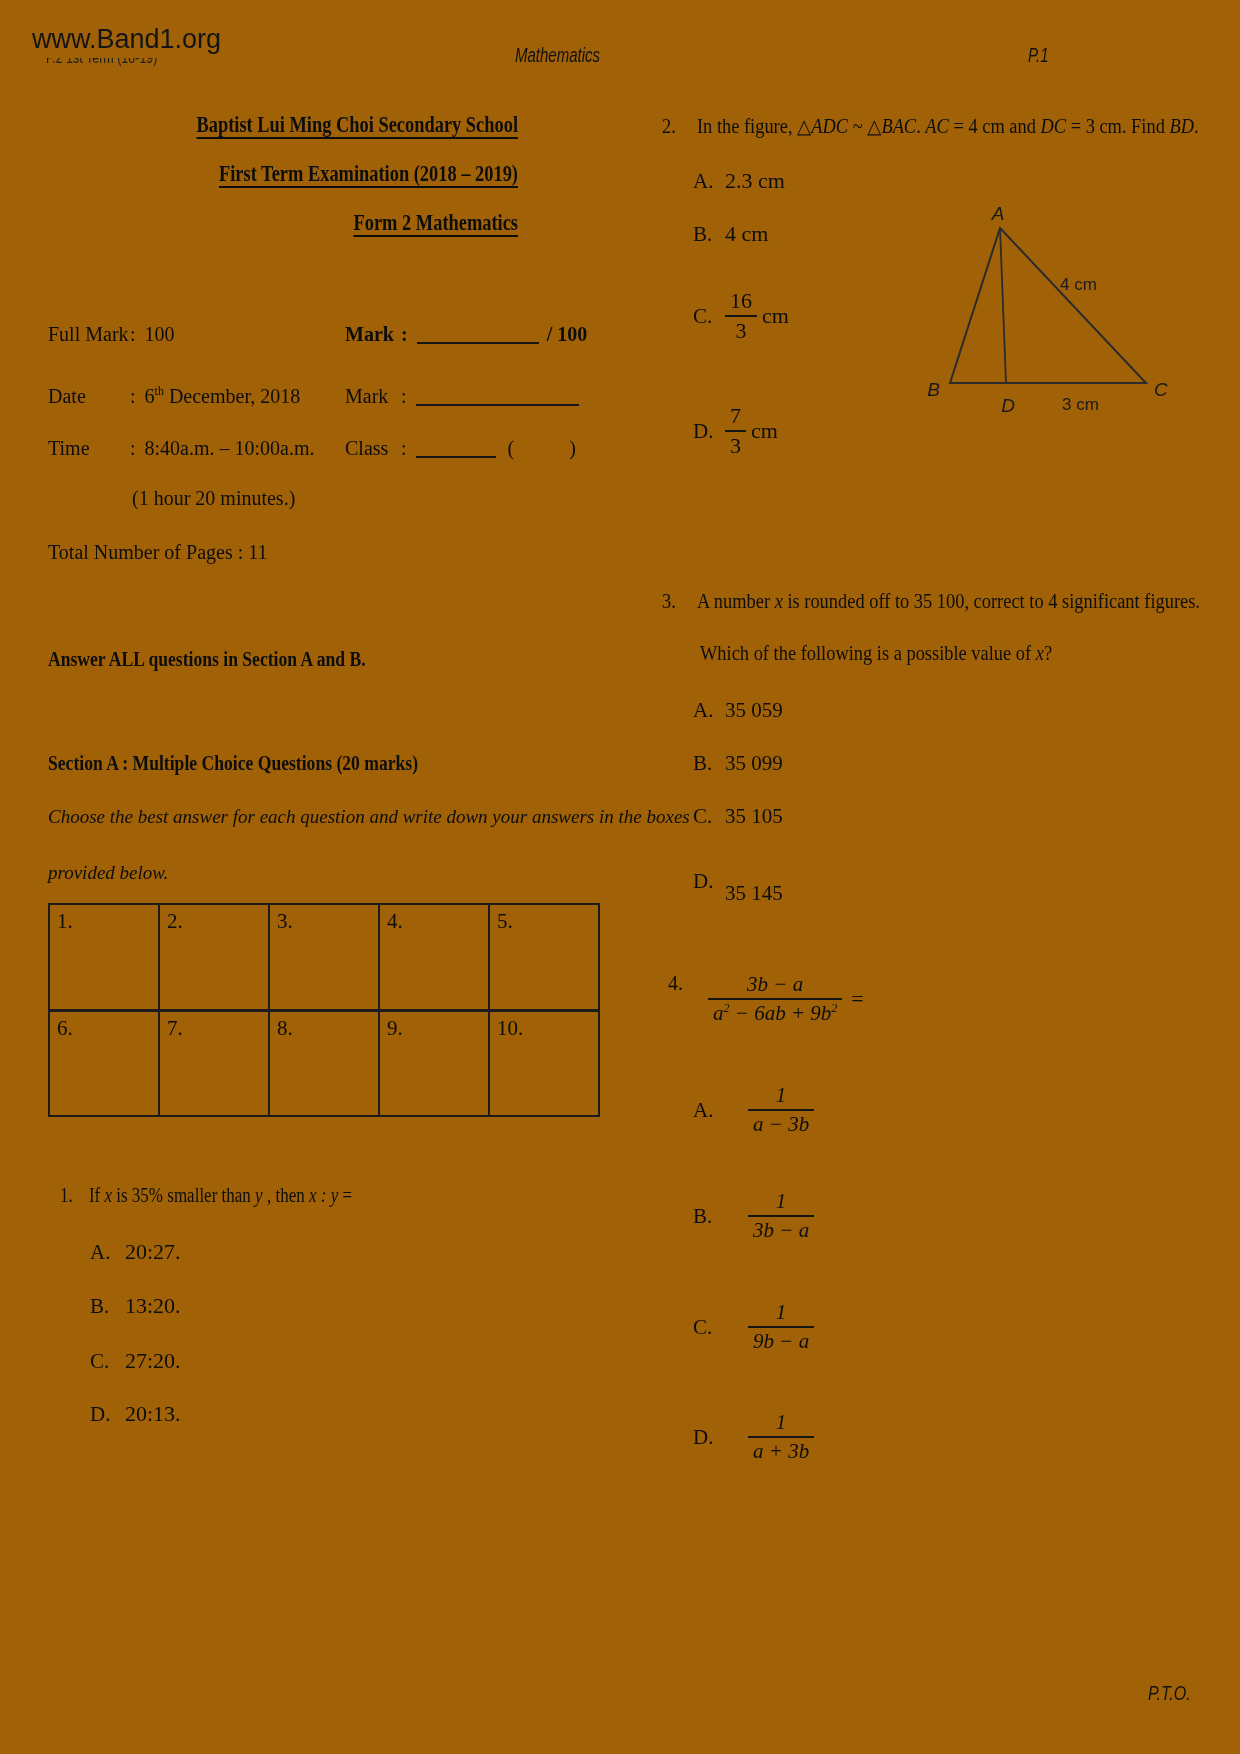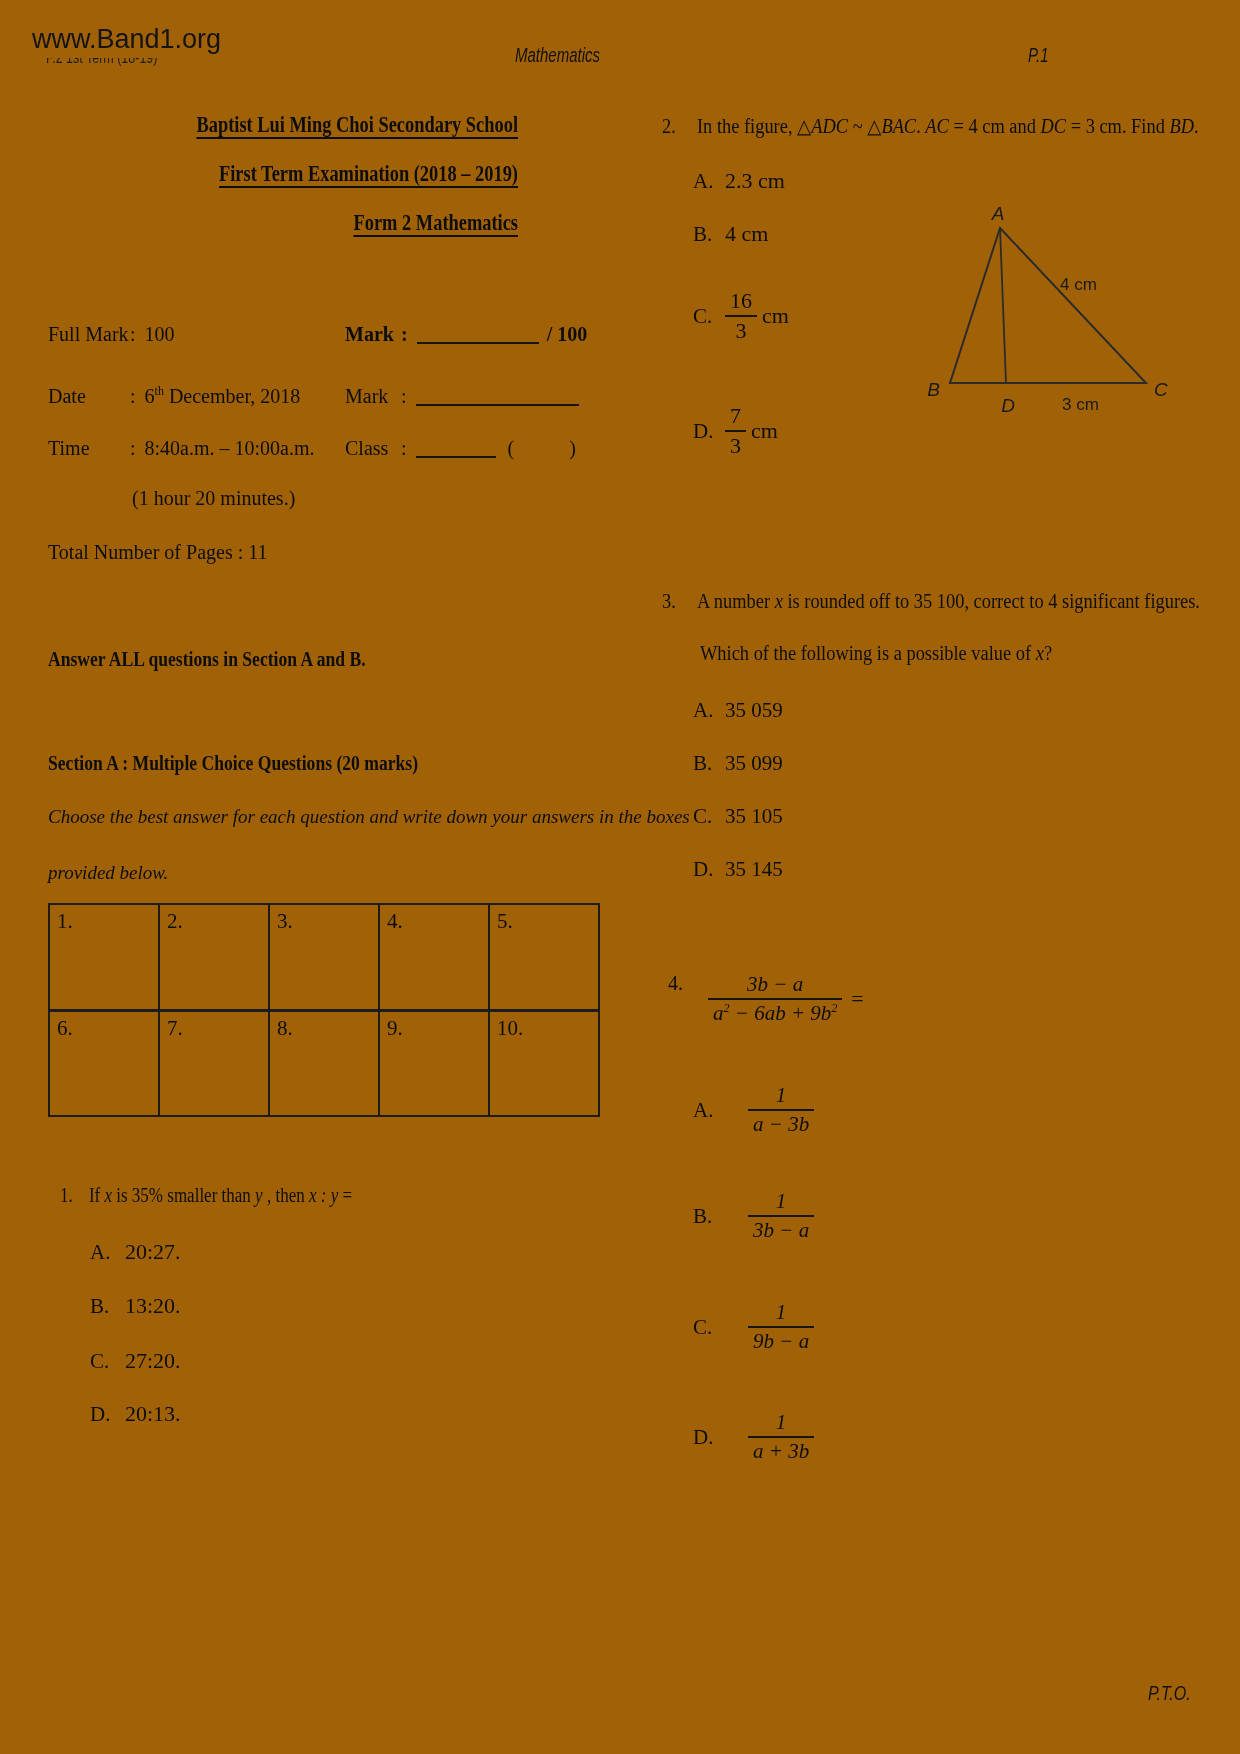--- a/index.html
+++ b/index.html
@@ -222,21 +222,21 @@
   <div class="abs opt" style="left:693px; top:751px;">
     <span class="ol2">B.</span>
     <span class="optval" style="font-size:21px;">35 099</span>
   </div>
   <div class="abs opt" style="left:693px; top:804px;">
     <span class="ol2">C.</span>
     <span class="optval" style="font-size:21px;">35 105</span>
   </div>
   <div class="abs opt" style="left:693px; top:857px;">
     <span class="ol2">D.</span>
-    <span class="optval" style="font-size:21px;">35 145</span>
+    <span class="optval" style="font-size:21px;margin-top:24px;">35 145</span>
   </div>
 
   <div class="abs fstem" style="left:668px; top:972px;">
     <span class="q4num">4.</span>
     <span class="frac fr21i">
       <span class="fnum">3b − a</span>
       <span class="fden"><span>a</span><sup>2</sup><span> − 6ab + 9b</span><sup>2</sup></span>
     </span>
     <span class="eq">=</span>
   </div>

